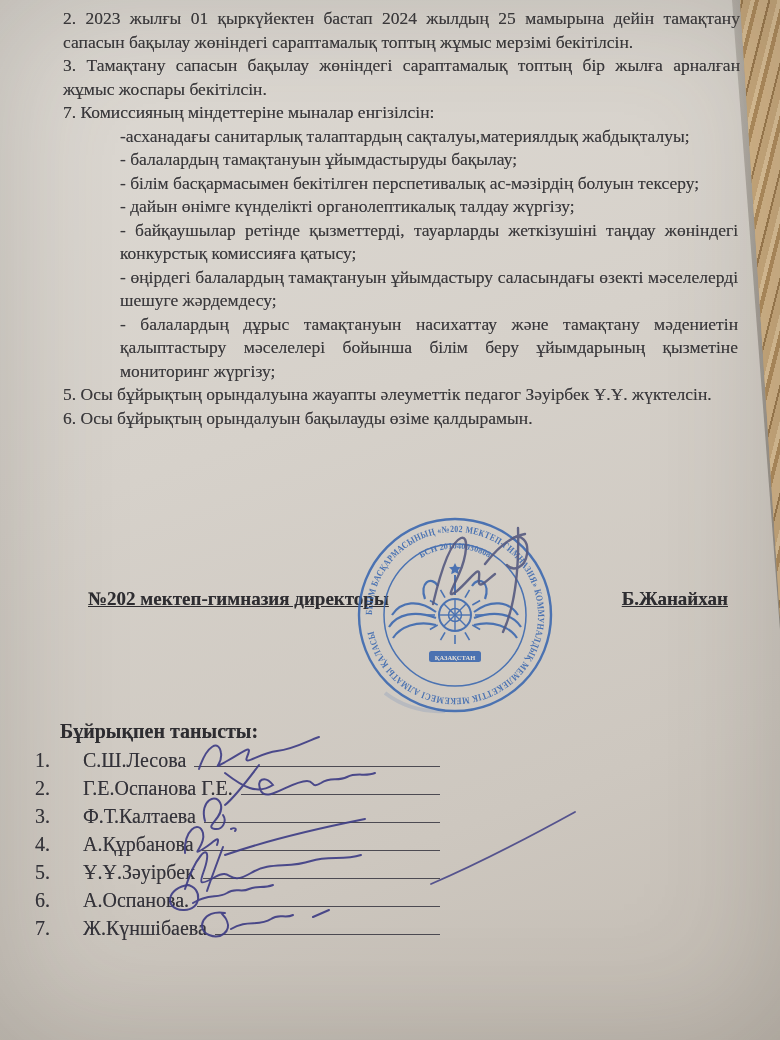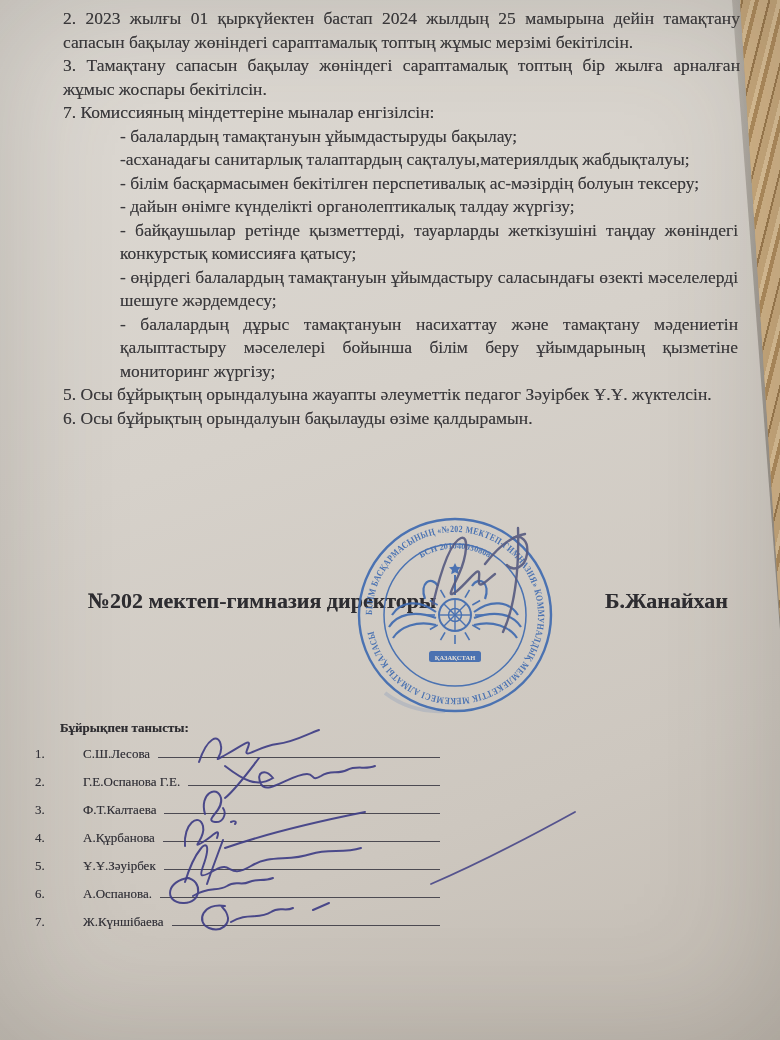--- a/index.html
+++ b/index.html
@@ -29,49 +29,50 @@
     font-size:17.5px;line-height:23.5px;color:#3a393c;text-align:justify;
     text-shadow:0 0 .6px rgba(58,56,60,.55);
   }
   .body-text p{margin:0;}
   .duties{margin-left:57px;width:618px;text-align:justify;}
   .closing{margin-top:14px;}
   
   .sign-line{
     position:absolute;left:63px;top:588px;width:640px;z-index:1;
     display:flex;justify-content:space-between;align-items:baseline;
-    font-weight:bold;font-size:22px;color:#2e2d31;padding-left:25px;
+    font-weight:bold;font-size:19px;color:#2e2d31;padding-left:25px;
     text-shadow:0 0 .6px rgba(46,45,49,.5);
+    text-decoration:underline;
   }
   .stamp{position:absolute;left:352px;top:512px;width:206px;height:206px;z-index:2;opacity:.9;}
   .director-sig{position:absolute;left:415px;top:524px;width:150px;height:120px;z-index:3;}
   
   .ack{position:absolute;left:35px;top:720px;width:520px;z-index:1;
-    font-size:13px;color:#34333a;text-shadow:0 0 .6px rgba(52,51,58,.5);}
+    font-size:20px;color:#34333a;text-shadow:0 0 .6px rgba(52,51,58,.5);}
   .ack-heading{font-weight:bold;margin-left:25px;margin-bottom:6px;color:#2e2d31;}
   .ack-row{position:relative;display:flex;align-items:baseline;height:28px;width:405px;}
   .ack-num{width:48px;flex:none;}
   .ack-name{flex:none;margin-right:8px;white-space:nowrap;text-align:center;}
   .sig-line{flex:1;border-bottom:1.6px solid #4c4a52;height:15px;}
   .row-sig{position:absolute;top:-16px;height:48px;pointer-events:none;}
   .long-stroke{position:absolute;left:388px;top:86px;width:165px;height:85px;pointer-events:none;}
   svg{overflow:visible;}
 </style>
 </head>
 <body>
 
 <div class="photo">
 
   <div class="body-text">
     <p>2. 2023 жылғы 01 қыркүйектен бастап 2024 жылдың 25 мамырына дейін тамақтану сапасын бақылау жөніндегі сараптамалық топтың жұмыс мерзімі бекітілсін.</p>
     <p>3. Тамақтану сапасын бақылау жөніндегі сараптамалық топтың бір жылға арналған жұмыс жоспары бекітілсін.</p>
     <p>7. Комиссияның міндеттеріне мыналар енгізілсін:</p>
     <div class="duties">
+      <p>-асханадағы санитарлық талаптардың сақталуы,материялдық жабдықталуы;</p>
       <p>- балалардың тамақтануын ұйымдастыруды бақылау;</p>
-      <p>-асханадағы санитарлық талаптардың сақталуы,материялдық жабдықталуы;</p>
       <p>- білім басқармасымен бекітілген перспетивалық ас-мәзірдің болуын тексеру;</p>
       <p>- дайын өнімге күнделікті органолептикалық талдау жүргізу;</p>
       <p>- байқаушылар ретінде қызметтерді, тауарларды жеткізушіні таңдау жөніндегі конкурстық комиссияға қатысу;</p>
       <p>- өңірдегі балалардың тамақтануын ұйымдастыру саласындағы өзекті мәселелерді шешуге жәрдемдесу;</p>
       <p>- балалардың дұрыс тамақтануын насихаттау және тамақтану мәдениетін қалыптастыру мәселелері бойынша білім беру ұйымдарының қызметіне мониторинг жүргізу;</p>
     </div>
     <p class="closing">5. Осы бұйрықтың орындалуына жауапты әлеуметтік педагог Зәуірбек Ұ.Ұ. жүктелсін.</p>
     <p>6. Осы бұйрықтың орындалуын бақылауды өзіме қалдырамын.</p>
   </div>
 

